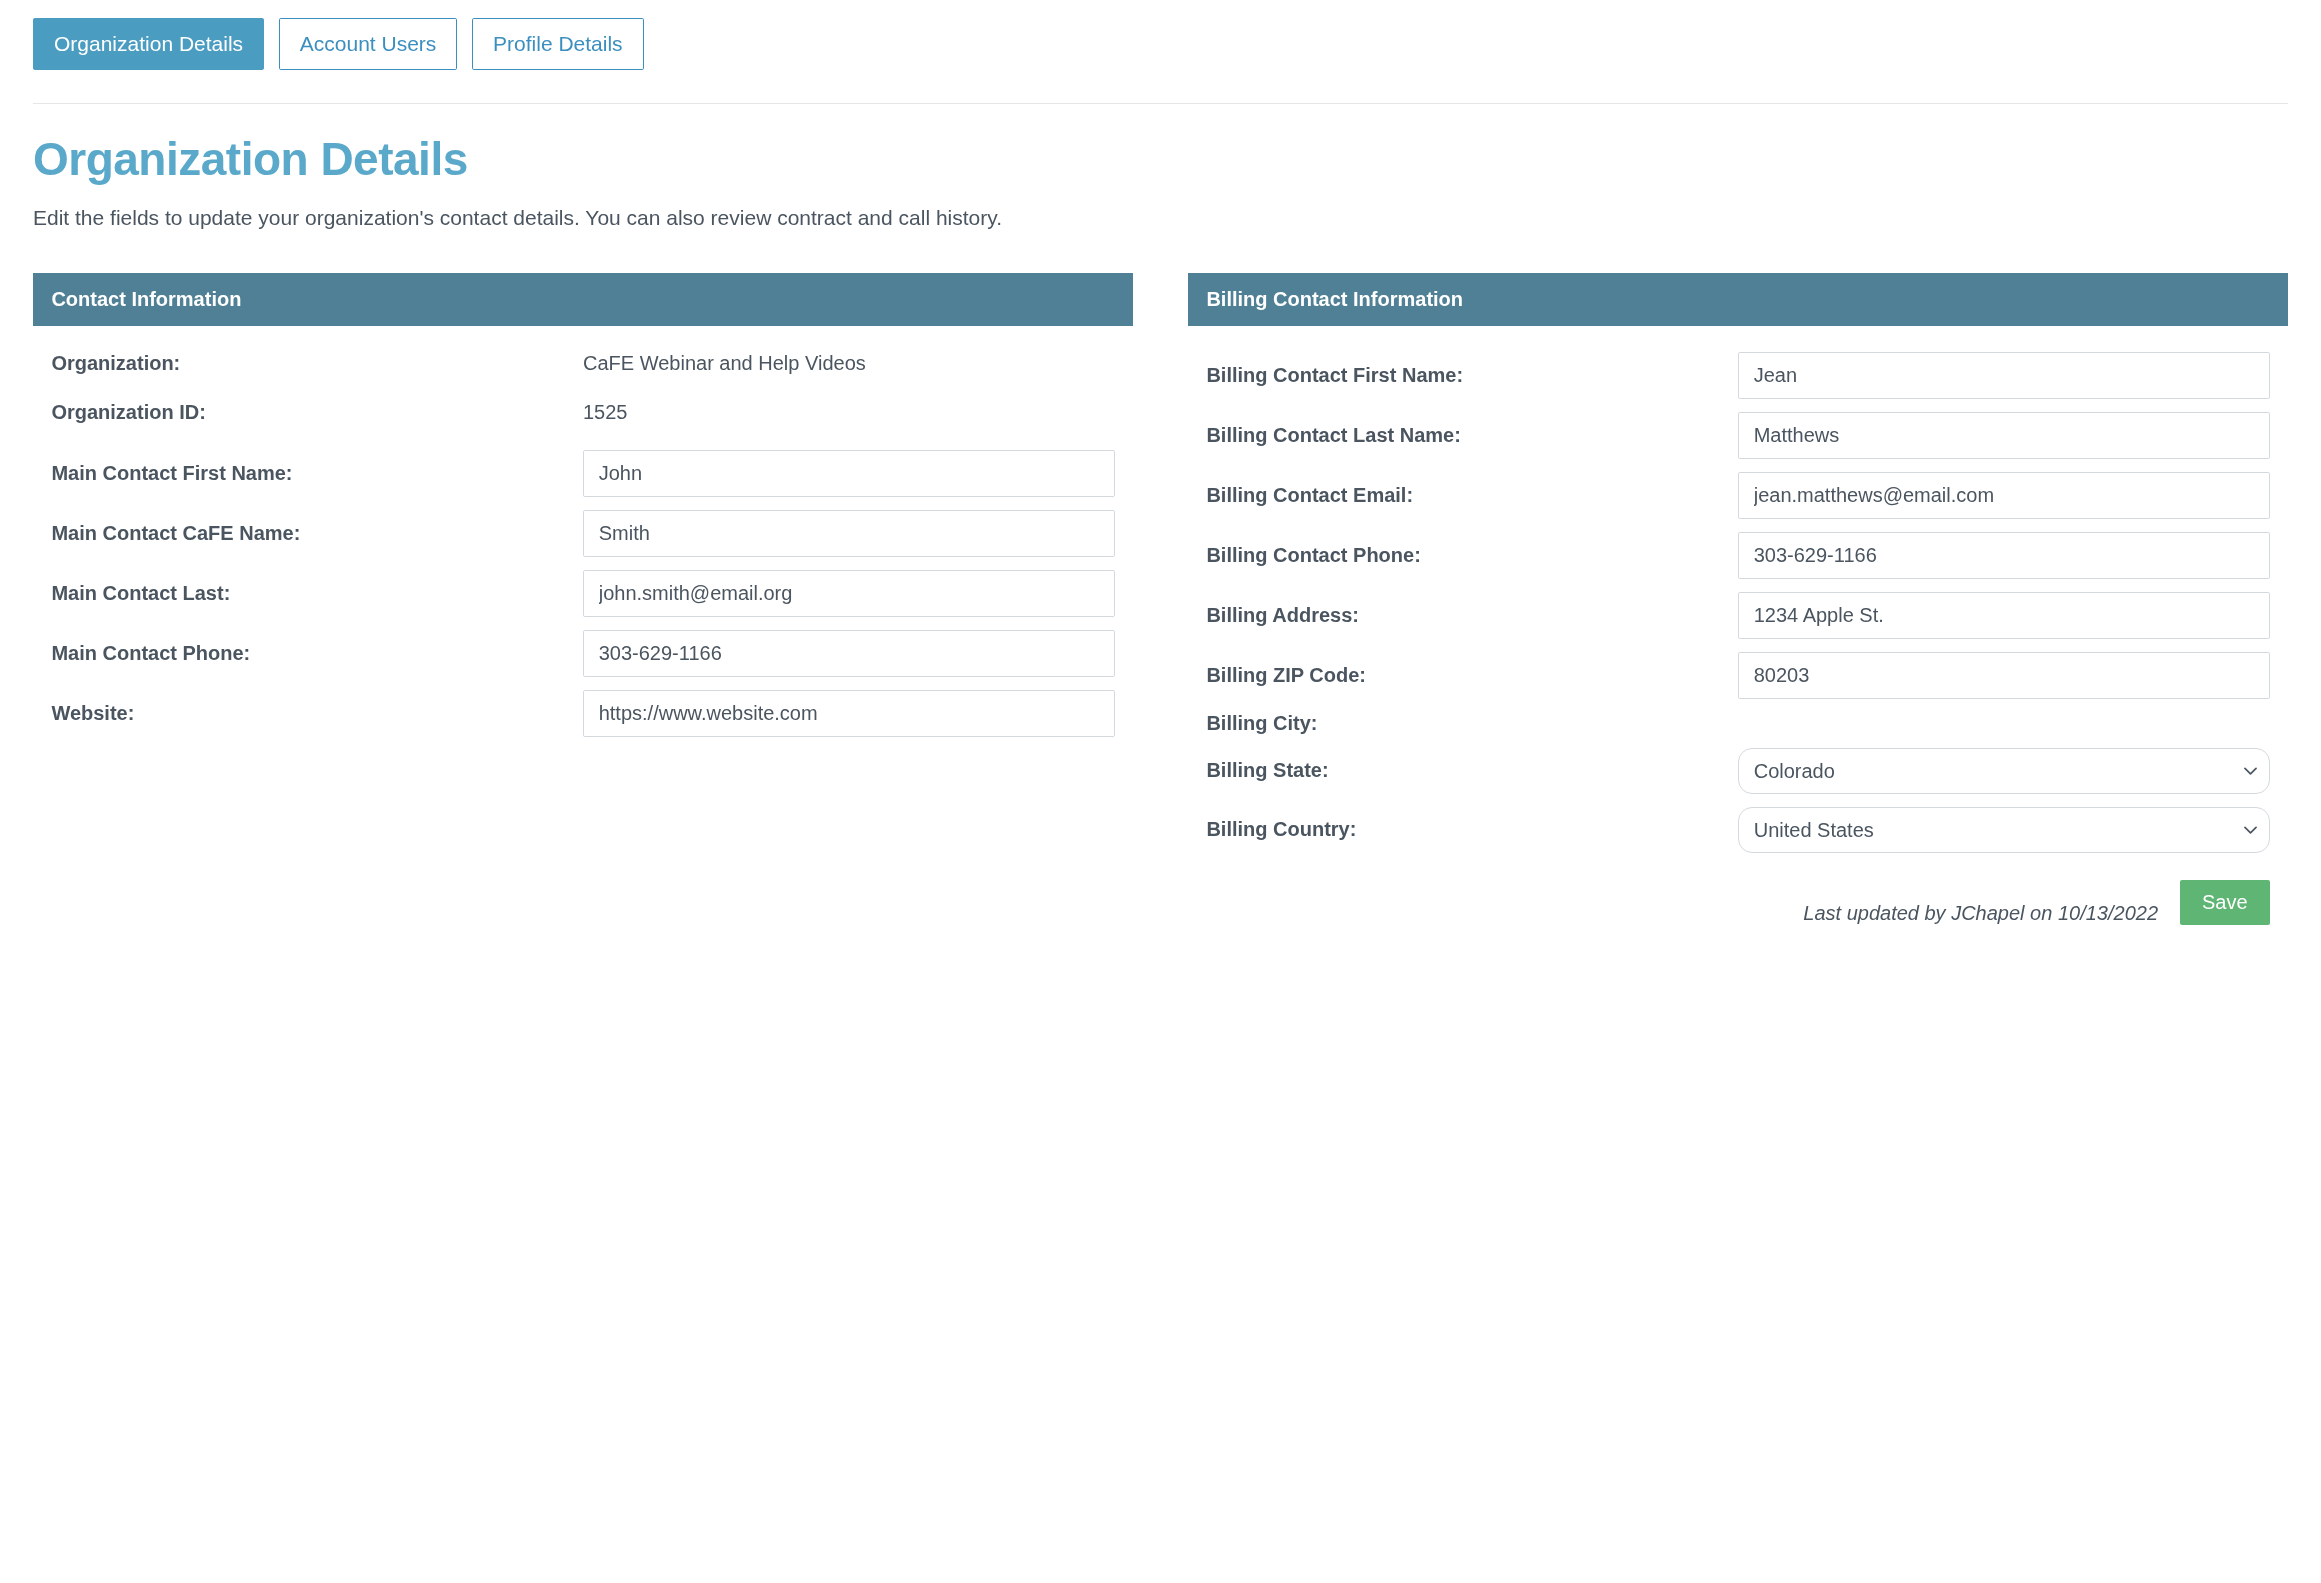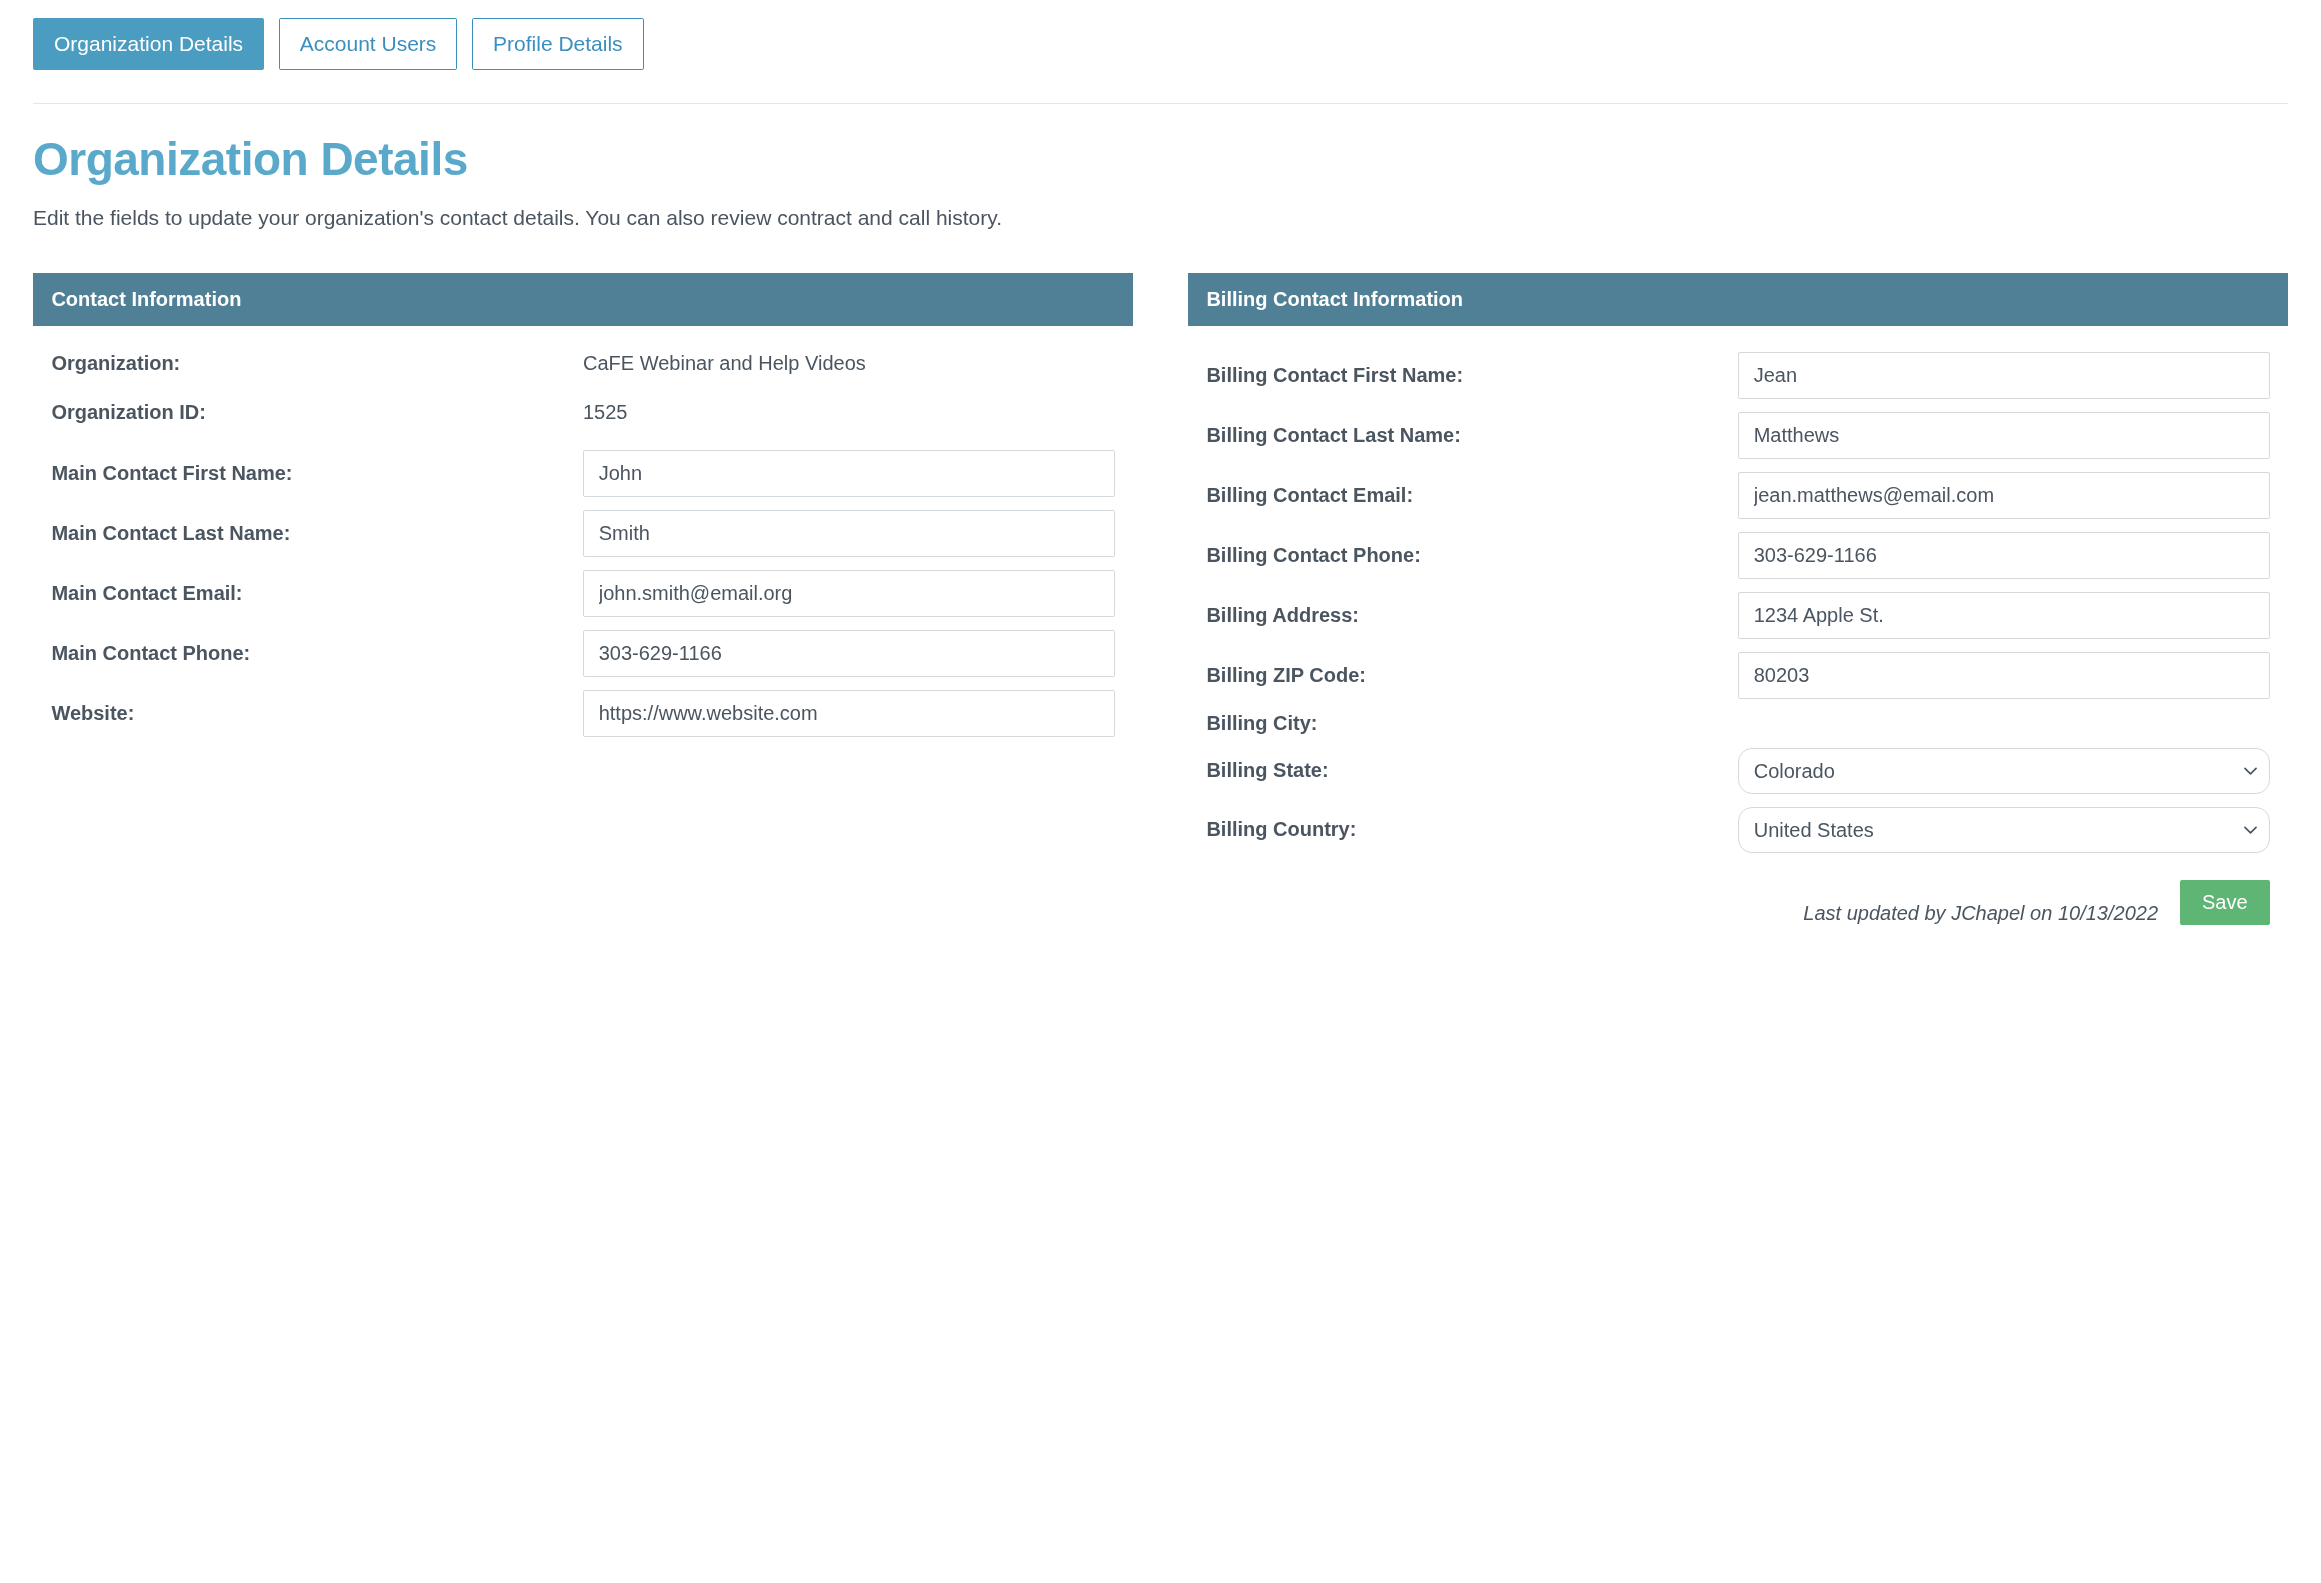--- a/index.html
+++ b/index.html
@@ -176,26 +176,26 @@
       <div class="label">Organization ID:</div>
       <div class="value-static">1525</div>
     </div>
 
     <div class="form-row">
       <div class="label">Main Contact First Name:</div>
       <input class="input" type="text" value="John" style="">
     </div>
 
     <div class="form-row">
-      <div class="label">Main Contact Last Name:</div>
+      <div class="label">Main Contact CaFE Name:</div>
       <input class="input" type="text" value="Smith" style="">
     </div>
 
     <div class="form-row">
-      <div class="label">Main Contact Email:</div>
+      <div class="label">Main Contact Last:</div>
       <input class="input" type="text" value="john.smith@email.org" style="">
     </div>
 
     <div class="form-row">
       <div class="label">Main Contact Phone:</div>
       <input class="input" type="text" value="303-629-1166" style="">
     </div>
 
     <div class="form-row">
       <div class="label">Website:</div>

